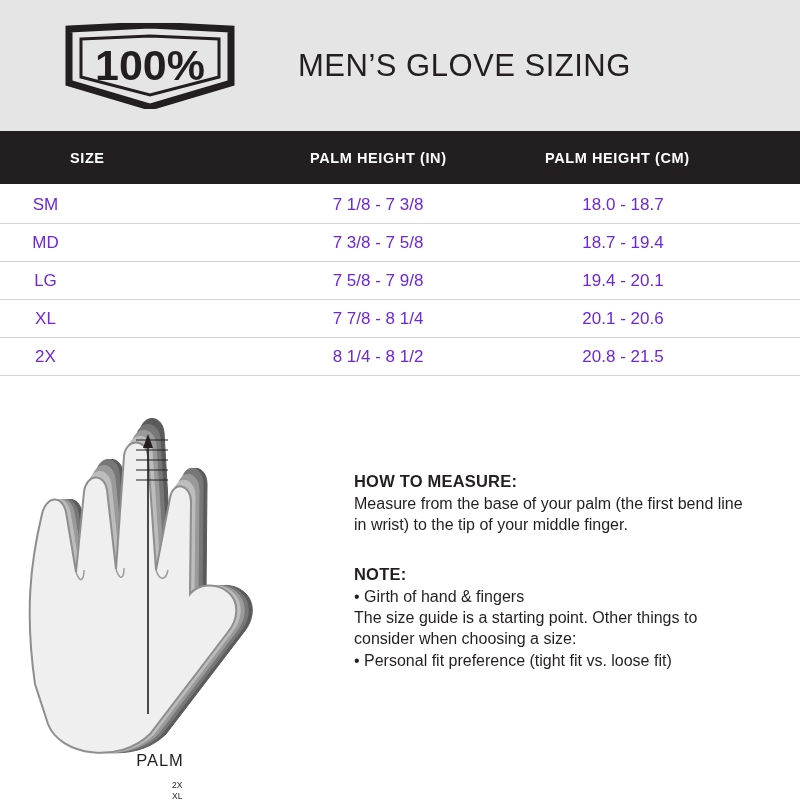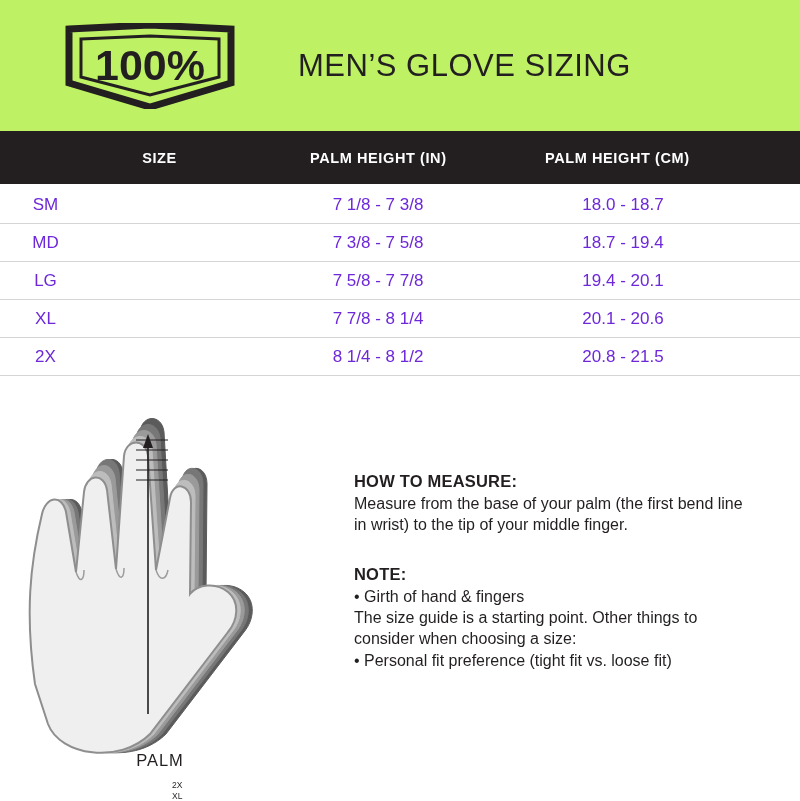--- a/index.html
+++ b/index.html
@@ -12,21 +12,21 @@
     height: 801px;
     font-family: "Liberation Sans", sans-serif;
     color: #231f20;
     overflow: hidden;
     position: relative;
   }
 
   
   .header {
     height: 131px;
-    background: #bef264;
+    background: #e5e5e5;
     display: flex;
     align-items: center;
     box-sizing: border-box;
   }
   .logo-wrap {
     width: 290px;
     display: flex;
     align-items: center;
     justify-content: center;
     padding-left: 10px;
@@ -48,21 +48,21 @@
     border-collapse: collapse;
     table-layout: fixed;
   }
   .table thead th {
     background: #231f20;
     color: #ffffff;
     font-size: 14.5px;
     font-weight: 700;
     letter-spacing: 0.6px;
     height: 51px;
-    text-align: center;
+    text-align: left;
     vertical-align: middle;
   }
   .col-size { width: 250px; }
   .col-in   { width: 255px; }
   .col-cm   { width: 295px; }
 
   .table thead th.h-size { padding-left: 70px; }
   .table thead th.h-in   { padding-left: 0px; text-align: left; margin-top: 24px; }
   .table thead th.h-cm   { padding-left: 0px; text-align: left; }
 
@@ -172,21 +172,21 @@
       <td class="c-in">7 1/8 - 7 3/8</td>
       <td class="c-cm">18.0 - 18.7</td>
     </tr>
     <tr>
       <td class="c-size">MD</td>
       <td class="c-in">7 3/8 - 7 5/8</td>
       <td class="c-cm">18.7 - 19.4</td>
     </tr>
     <tr>
       <td class="c-size">LG</td>
-      <td class="c-in">7 5/8 - 7 7/8</td>
+      <td class="c-in">7 5/8 - 7 9/8</td>
       <td class="c-cm">19.4 - 20.1</td>
     </tr>
     <tr>
       <td class="c-size">XL</td>
       <td class="c-in">7 7/8 - 8 1/4</td>
       <td class="c-cm">20.1 - 20.6</td>
     </tr>
     <tr>
       <td class="c-size">2X</td>
       <td class="c-in">8 1/4 - 8 1/2</td>

